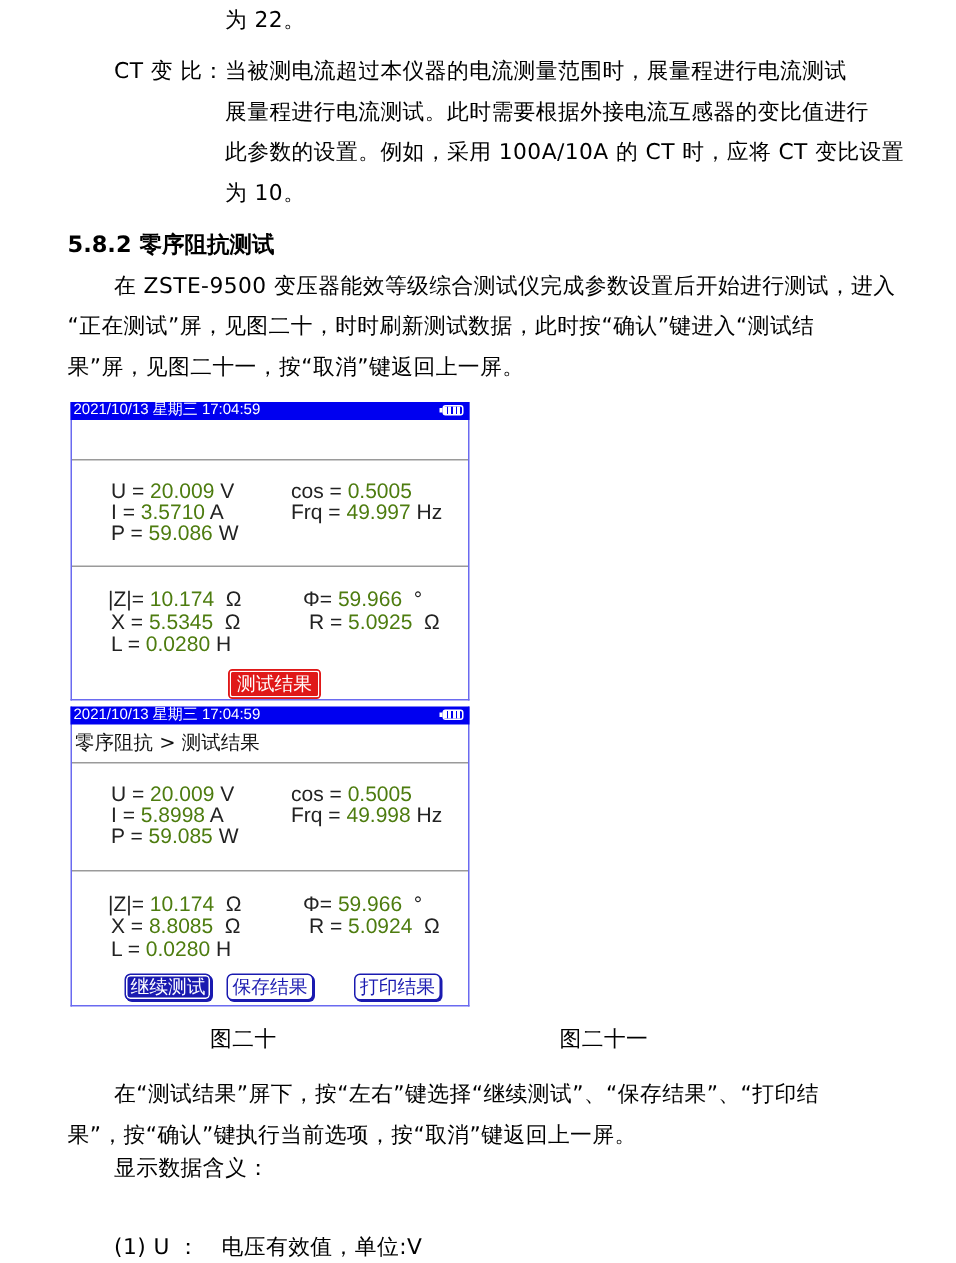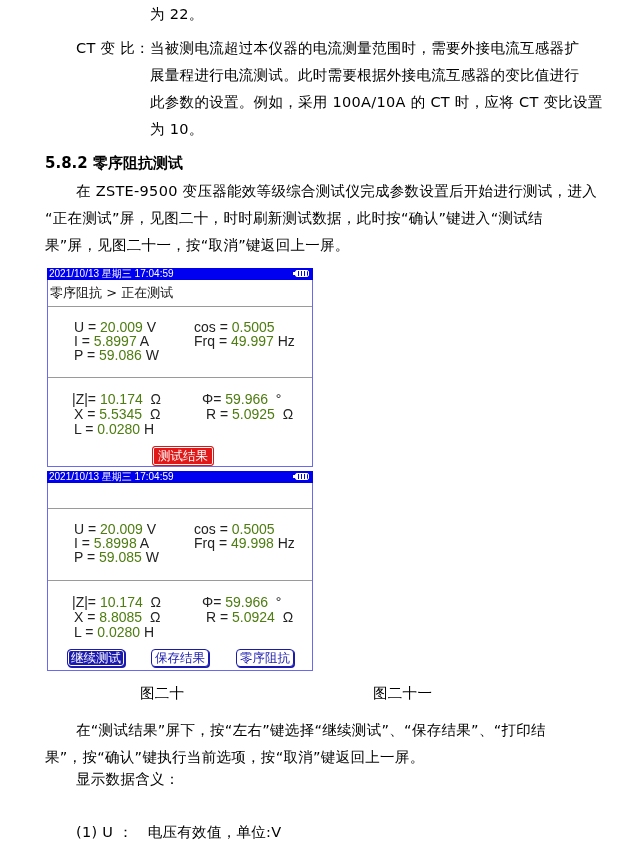--- a/index.html
+++ b/index.html
@@ -22,80 +22,80 @@
                 box-shadow:0 0 0 1px #fff inset; border-radius:3px; font-size:12.5px; line-height:18px; text-align:center; }
   .btn { position:absolute; height:18px; width:58px; border:1px solid #1a1ab0; border-radius:4px; box-sizing:border-box;
          font-size:12.5px; line-height:16px; text-align:center; color:#1a1ab0; background:#fff; box-shadow:1px 1px 0 #1a1ab0; }
   .btn.sel { background:#1a1ab0; color:#fff; box-shadow:0 0 0 1px #fff inset, 1px 1px 0 #1a1ab0; }
 </style>
 </head>
 <body>
 
 <div class="p" style="left:150px;top:4px;">为 22。</div>
 <div class="p" style="left:76px;top:38px;">CT 变 比：</div>
-<div class="p" style="left:150px;top:38px;">当被测电流超过本仪器的电流测量范围时，需要外接电流互感器扩</div>
+<div class="p" style="left:150px;top:38px;">当被测电流超过本仪器的电流测量范围时，展量程进行电流测试</div>
 <div class="p" style="left:150px;top:65px;">展量程进行电流测试。此时需要根据外接电流互感器的变比值进行</div>
 <div class="p" style="left:150px;top:92px;">此参数的设置。例如，采用 100A/10A 的 CT 时，应将 CT 变比设置</div>
 <div class="p" style="left:150px;top:119px;">为 10。</div>
 
 <div class="h" style="left:45px;top:154px;">5.8.2 零序阻抗测试</div>
 
 <div class="p" style="left:76px;top:181px;">在 ZSTE-9500 变压器能效等级综合测试仪完成参数设置后开始进行测试，进入</div>
 <div class="p" style="left:45px;top:208px;">“正在测试”屏，见图二十，时时刷新测试数据，此时按“确认”键进入“测试结</div>
 <div class="p" style="left:45px;top:235px;">果”屏，见图二十一，按“取消”键返回上一屏。</div>
 
 <div class="screen" style="top:268px;height:199px;">
   <div class="topbar">
     <span>2021/10/13 星期三 17:04:59</span>
     <span class="battery"></span>
   </div>
-  <div class="hdr">零序阻抗 &gt; 正在测试</div>
   <div class="sep" style="top:38px;"></div>
 
   <div class="row" style="left:26px;top:52px;"><span>U = </span><span class="val">20.009</span><span> V</span></div>
-  <div class="row" style="left:26px;top:66px;"><span>I = </span><span class="val">5.8997</span><span> A</span></div>
+  <div class="row" style="left:26px;top:66px;"><span>I = </span><span class="val">3.5710</span><span> A</span></div>
   <div class="row" style="left:26px;top:80px;"><span>P = </span><span class="val">59.086</span><span> W</span></div>
   <div class="row" style="left:146px;top:52px;"><span>cos = </span><span class="val">0.5005</span><span></span></div>
   <div class="row" style="left:146px;top:66px;"><span>Frq = </span><span class="val">49.997</span><span> Hz</span></div>
 
   <div class="sep" style="top:109px;"></div>
 
   <div class="row" style="left:24px;top:124px;"><span>|Z|= </span><span class="val">10.174</span><span>  Ω</span></div>
   <div class="row" style="left:26px;top:139px;"><span>X = </span><span class="val">5.5345</span><span>  Ω</span></div>
   <div class="row" style="left:26px;top:154px;"><span>L = </span><span class="val">0.0280</span><span> H</span></div>
   <div class="row" style="left:154px;top:124px;"><span>Φ= </span><span class="val">59.966</span><span>  °</span></div>
   <div class="row" style="left:158px;top:139px;"><span>R = </span><span class="val">5.0925</span><span>  Ω</span></div>
 
   <div class="badge-done" style="top:178px;">测试结果</div>
 </div>
 
 <div class="screen" style="top:471px;height:200px;">
   <div class="topbar">
     <span>2021/10/13 星期三 17:04:59</span>
     <span class="battery"></span>
   </div>
+  <div class="hdr">零序阻抗 &gt; 测试结果</div>
   <div class="sep" style="top:37px;"></div>
 
   <div class="row" style="left:26px;top:51px;"><span>U = </span><span class="val">20.009</span><span> V</span></div>
   <div class="row" style="left:26px;top:65px;"><span>I = </span><span class="val">5.8998</span><span> A</span></div>
   <div class="row" style="left:26px;top:79px;"><span>P = </span><span class="val">59.085</span><span> W</span></div>
   <div class="row" style="left:146px;top:51px;"><span>cos = </span><span class="val">0.5005</span><span></span></div>
   <div class="row" style="left:146px;top:65px;"><span>Frq = </span><span class="val">49.998</span><span> Hz</span></div>
 
   <div class="sep" style="top:109px;"></div>
 
   <div class="row" style="left:24px;top:124px;"><span>|Z|= </span><span class="val">10.174</span><span>  Ω</span></div>
   <div class="row" style="left:26px;top:139px;"><span>X = </span><span class="val">8.8085</span><span>  Ω</span></div>
   <div class="row" style="left:26px;top:154px;"><span>L = </span><span class="val">0.0280</span><span> H</span></div>
   <div class="row" style="left:154px;top:124px;"><span>Φ= </span><span class="val">59.966</span><span>  °</span></div>
   <div class="row" style="left:158px;top:139px;"><span>R = </span><span class="val">5.0924</span><span>  Ω</span></div>
 
-  <div class="btn sel" style="left:19px;top:178px;">继续测试</div>
+  <div class="btn sel" style="left:35px;top:178px;">继续测试</div>
   <div class="btn" style="left:103px;top:178px;">保存结果</div>
-  <div class="btn" style="left:188px;top:178px;">零序阻抗</div>
+  <div class="btn" style="left:188px;top:178px;">打印结果</div>
 </div>
 
 <div class="p" style="left:140px;top:683px;">图二十</div>
 <div class="p" style="left:373px;top:683px;">图二十一</div>
 
 <div class="p" style="left:76px;top:720px;">在“测试结果”屏下，按“左右”键选择“继续测试”、“保存结果”、“打印结</div>
 <div class="p" style="left:45px;top:747px;">果”，按“确认”键执行当前选项，按“取消”键返回上一屏。</div>
 
 <div class="p" style="left:76px;top:769px;">显示数据含义：</div>
 <div class="p" style="left:76px;top:822px;white-space:pre;">(1) U ：   电压有效值，单位:V</div>

